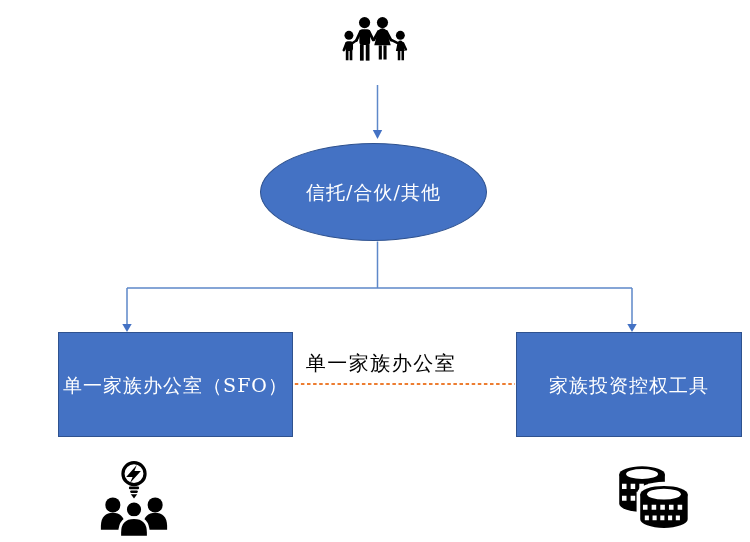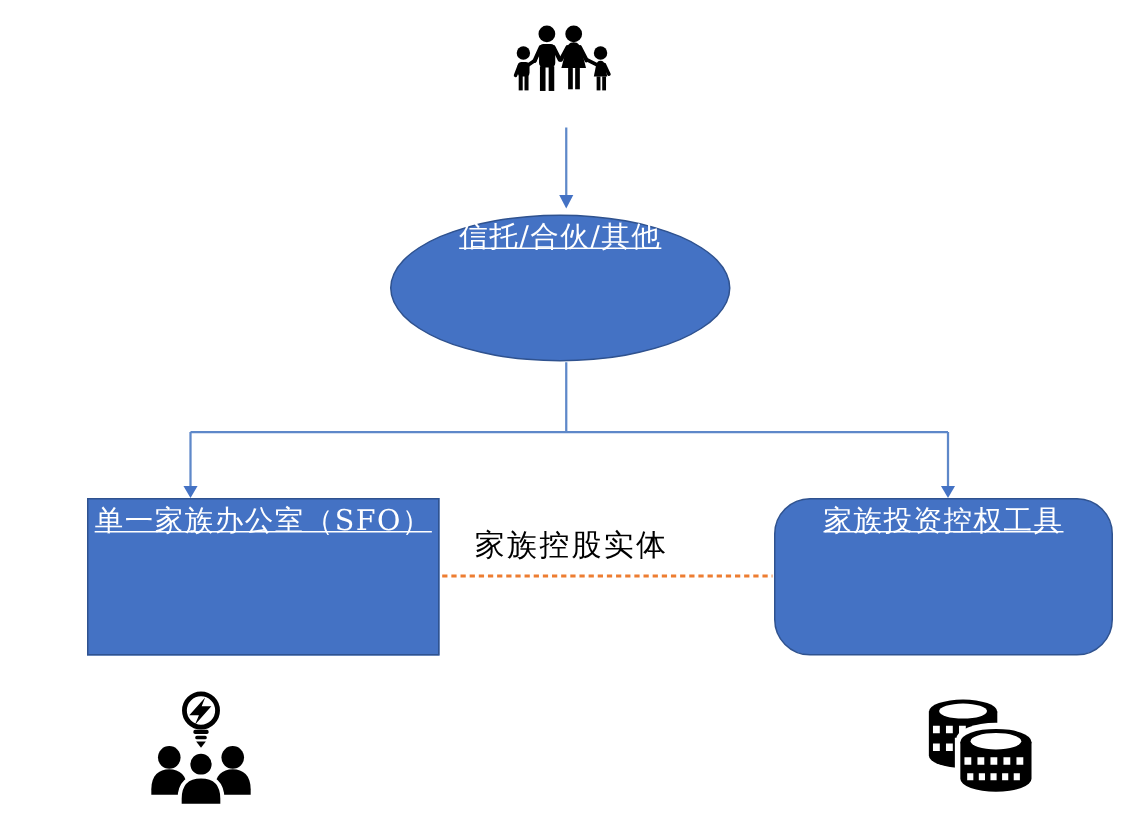--- a/index.html
+++ b/index.html
@@ -10,28 +10,28 @@
   *{margin:0;padding:0;box-sizing:border-box;}
   html,body{background:var(--background);}
   body{font-family:"DejaVu Serif","Liberation Serif",serif;}
   .canvas{position:relative;width:750px;height:542px;background:var(--background);overflow:hidden;}
 
   .overlay{position:absolute;left:0;top:0;width:750px;height:542px;pointer-events:none;}
   .conn{stroke:var(--connector);stroke-width:1.5;fill:none;}
   .arrow{fill:var(--arrowhead);stroke:none;}
   .dash{stroke:var(--dashed-line);stroke-width:2;stroke-dasharray:3.5 2.6;fill:none;}
 
-  .shape{position:absolute;display:flex;flex-direction:column;align-items:center;
+  .shape{position:absolute;display:flex;flex-direction:row;align-items:center;justify-content:center;
          background:var(--shape-fill);border:1.5px solid var(--shape-border);
-         color:var(--shape-text);text-align:center;text-decoration:underline;}
+         color:var(--shape-text);text-align:center;}
   .ellipse{left:260px;top:143px;width:227px;height:98px;border-radius:50%;
            font-size:19px;line-height:29px;letter-spacing:1px;}
   .box{font-size:19px;line-height:28px;letter-spacing:1px;}
   .box.left{left:10px;top:332px;width:235px;height:105px;margin-left:48px;}
-  .box.right{left:516px;top:332px;width:226px;height:105px;border-radius:24px;}
+  .box.right{left:516px;top:332px;width:226px;height:105px;}
 
   .agreement-label{position:absolute;left:280px;top:350px;width:202px;text-align:center;
                    color:var(--label-text);font-size:20px;letter-spacing:1.5px;}
 
   .icon{position:absolute;}
   .icon-family{left:337px;top:15px;width:82px;height:54px;}
   .icon-team{left:88px;top:458px;width:92px;height:81px;}
   .icon-coins{left:609px;top:459px;width:88px;height:73px;}
   .blk{fill:var(--icon);}
   .blk-stroke{stroke:var(--icon);fill:none;stroke-linecap:round;}
@@ -91,21 +91,21 @@
   </div>
 
   <div class="shape box left">
     <div>单一家族办公室（SFO）</div>
   </div>
 
   <div class="shape box right">
     <div>家族投资控权工具</div>
   </div>
 
-  <div class="agreement-label">家族控股实体</div>
+  <div class="agreement-label">单一家族办公室</div>
 
   <svg class="icon icon-team" viewBox="0 0 100 88" aria-hidden="true">
     <circle cx="50" cy="17" r="12" fill="#fff" stroke="var(--icon)" stroke-width="3.5"></circle>
     <polygon class="blk" points="53,7.5 41.5,20.5 48.5,20.5 45.5,27.5 57.5,14 50.5,14"></polygon>
     <rect class="blk" x="44.5" y="31" width="11" height="3" rx="1.2"></rect>
     <rect class="blk" x="45.8" y="35.3" width="8.4" height="2.6" rx="1.2"></rect>
     <polygon class="blk" points="46.5,39.5 53.5,39.5 50,44"></polygon>
     <circle class="blk" cx="27" cy="51" r="8.2"></circle>
     <path class="blk" d="M14,78 L14,74 C14,64 19.5,59.5 27,59.5 C34.5,59.5 40,64 40,74 L40,78 Z"></path>
     <circle class="blk" cx="73" cy="51" r="8.2"></circle>

